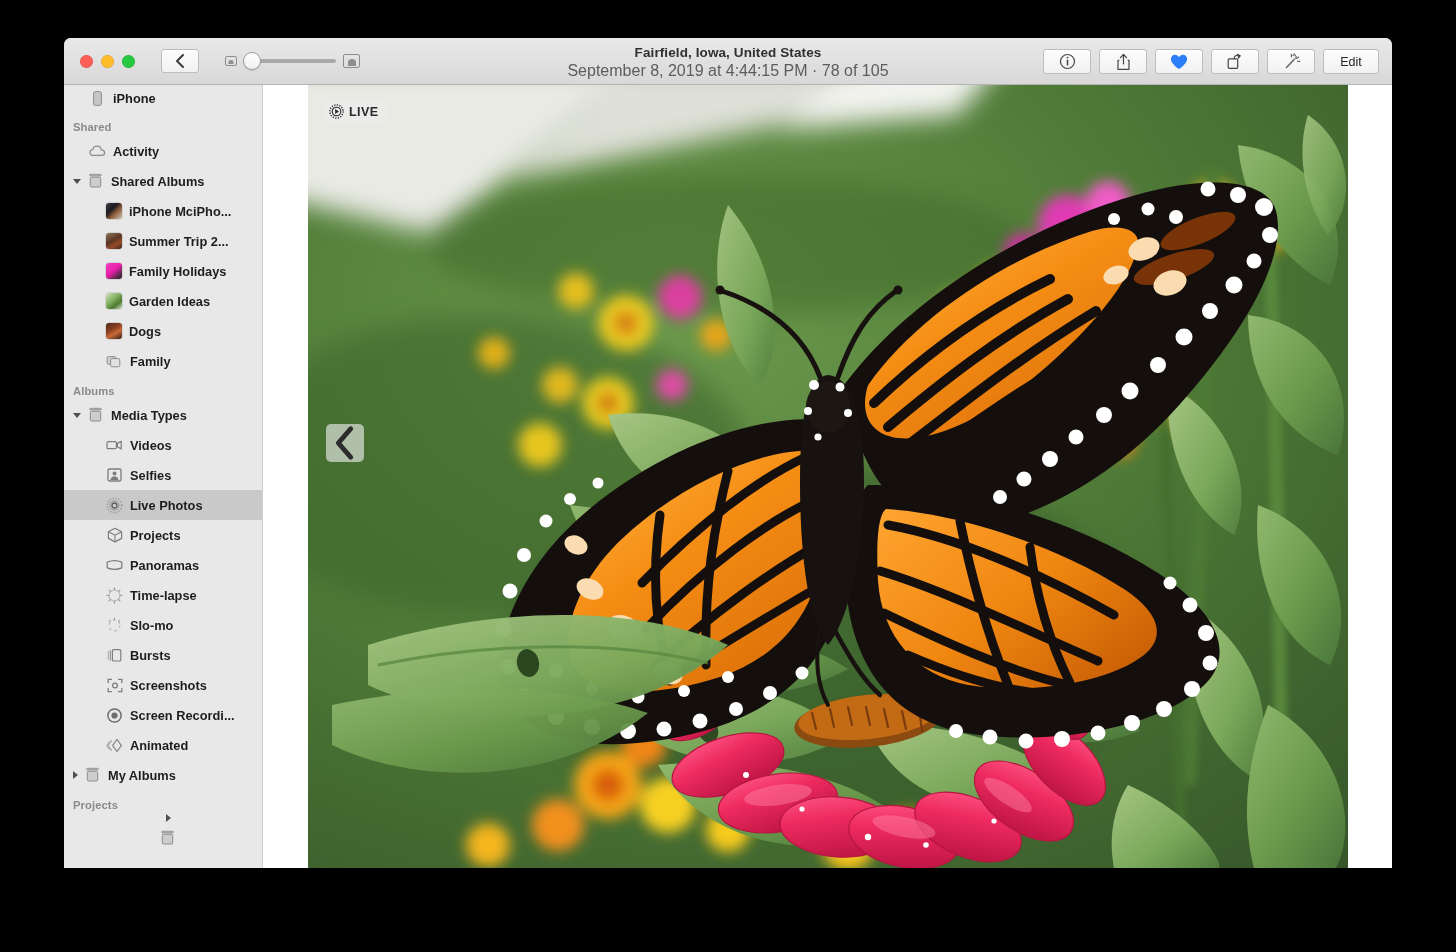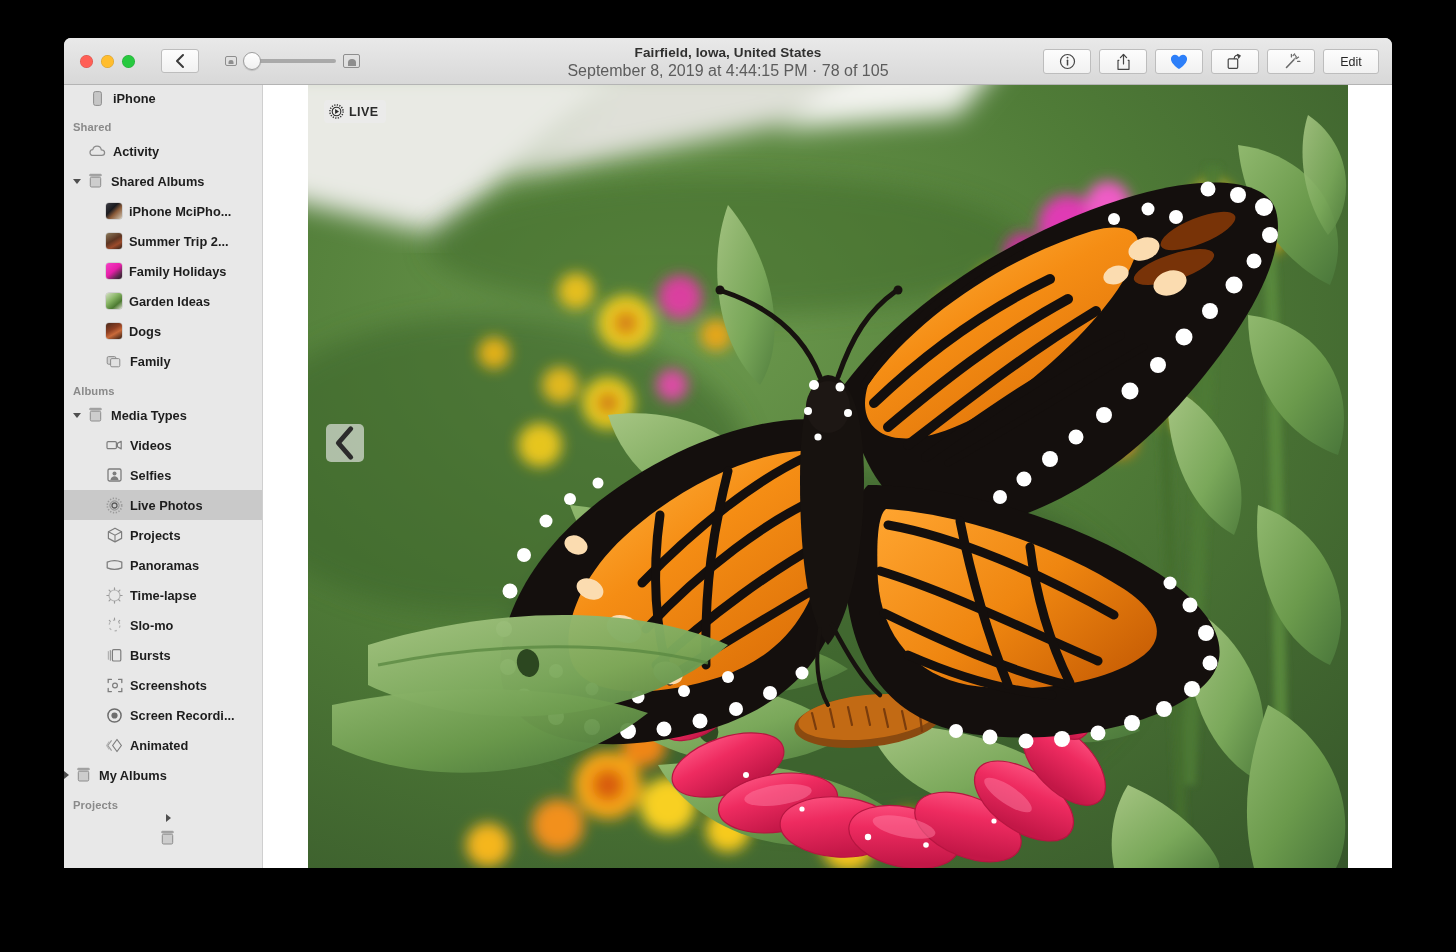--- a/index.html
+++ b/index.html
@@ -477,21 +477,21 @@
       <span class="ico">
         <svg width="17" height="15" viewBox="0 0 17 15">
           <polygon points="11,1.5 15.4,7.5 11,13.5 6.6,7.5" fill="none" stroke="#7d7d7d" stroke-width="1.2" stroke-linejoin="round"></polygon>
           <path d="M5.6 2.4 L1.8 7.5 L5.6 12.6" fill="none" stroke="#9a9a9a" stroke-width="1.2" stroke-linejoin="round"></path>
           <path d="M3.2 3.6 L0.6 7.5 L3.2 11.4" fill="none" stroke="#b4b4b4" stroke-width="1.1" stroke-linejoin="round"></path>
         </svg>
       </span>
       <span class="label">Animated</span>
     </div>
 
-    <div class="sb-row" style="padding-left:0;">
+    <div class="sb-row" style="padding-left:9px;">
       <span class="disc"></span>
       <span class="ico">
         <svg width="17" height="16" viewBox="0 0 17 16">
           <rect x="2.6" y="1.3" width="11.8" height="1.6" rx=".8" fill="#b9b9b9" stroke="#8c8c8c" stroke-width=".8"></rect>
           <rect x="3.3" y="4.2" width="10.4" height="9.8" rx="1.3" fill="#cdcdcd" stroke="#8c8c8c" stroke-width="1"></rect>
         </svg>
       </span>
       <span class="label">My Albums</span>
     </div>
 

